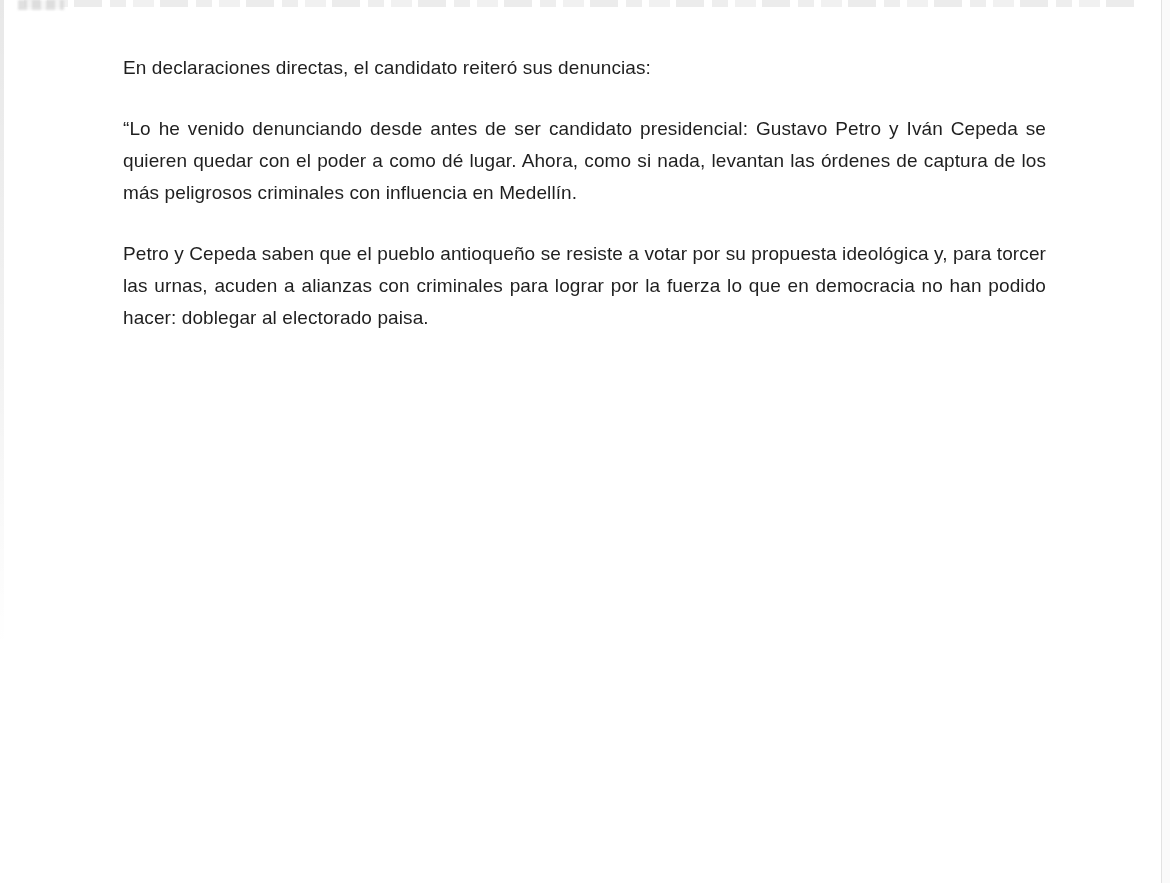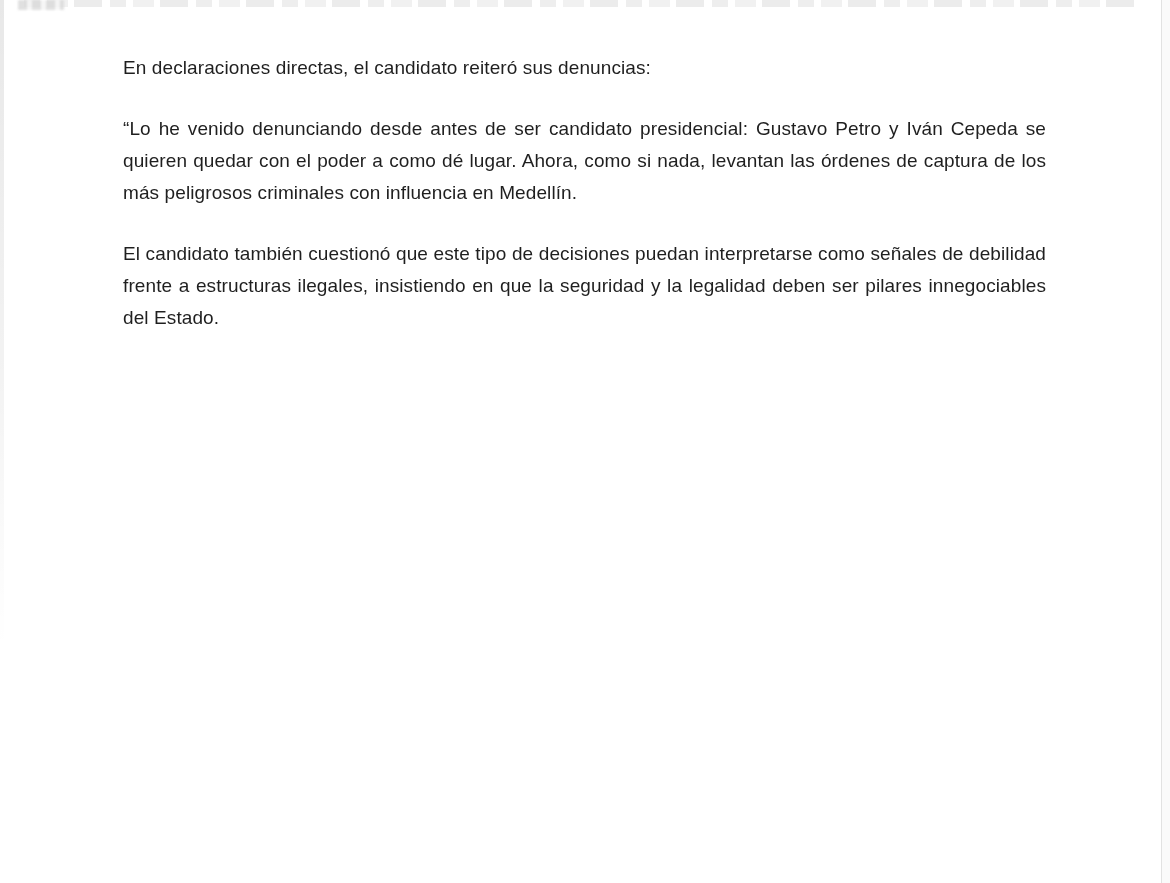--- a/index.html
+++ b/index.html
@@ -95,16 +95,16 @@
 
   <div class="top-artifact"></div>
   <div class="top-artifact-dark"></div>
   <div class="left-edge"></div>
   <div class="right-edge-gutter"></div>
   <div class="right-edge-line"></div>
 
   <div class="content">
     <p>En declaraciones directas, el candidato reiteró sus denuncias:</p>
     <p>“Lo he venido denunciando desde antes de ser candidato presidencial: Gustavo Petro y Iván Cepeda se quieren quedar con el poder a como dé lugar. Ahora, como si nada, levantan las órdenes de captura de los más peligrosos criminales con influencia en Medellín.</p>
-    <p>El candidato también cuestionó que este tipo de decisiones puedan interpretarse como señales de debilidad frente a estructuras ilegales, insistiendo en que la seguridad y la legalidad deben ser pilares innegociables del Estado.</p>
+    <p>Petro y Cepeda saben que el pueblo antioqueño se resiste a votar por su propuesta ideológica y, para torcer las urnas, acuden a alianzas con criminales para lograr por la fuerza lo que en democracia no han podido hacer: doblegar al electorado paisa.</p>
   </div>
 
 </div>
 
 </body></html>

